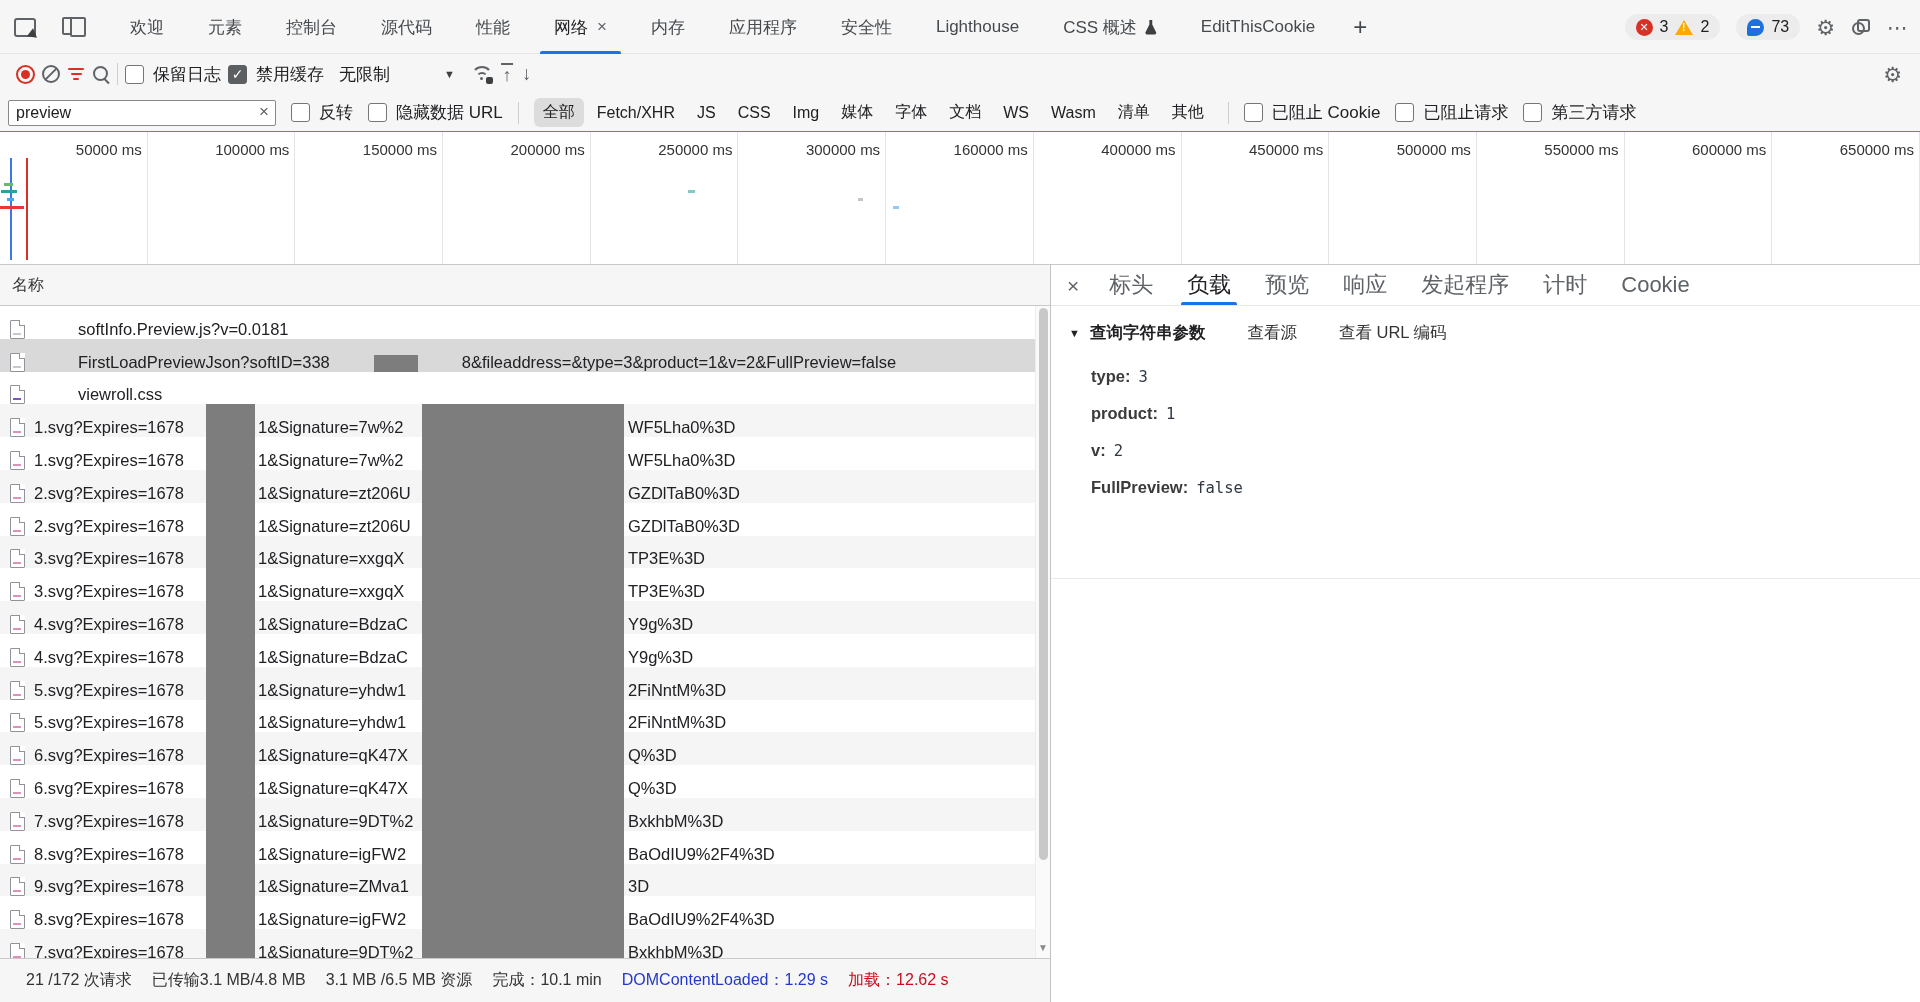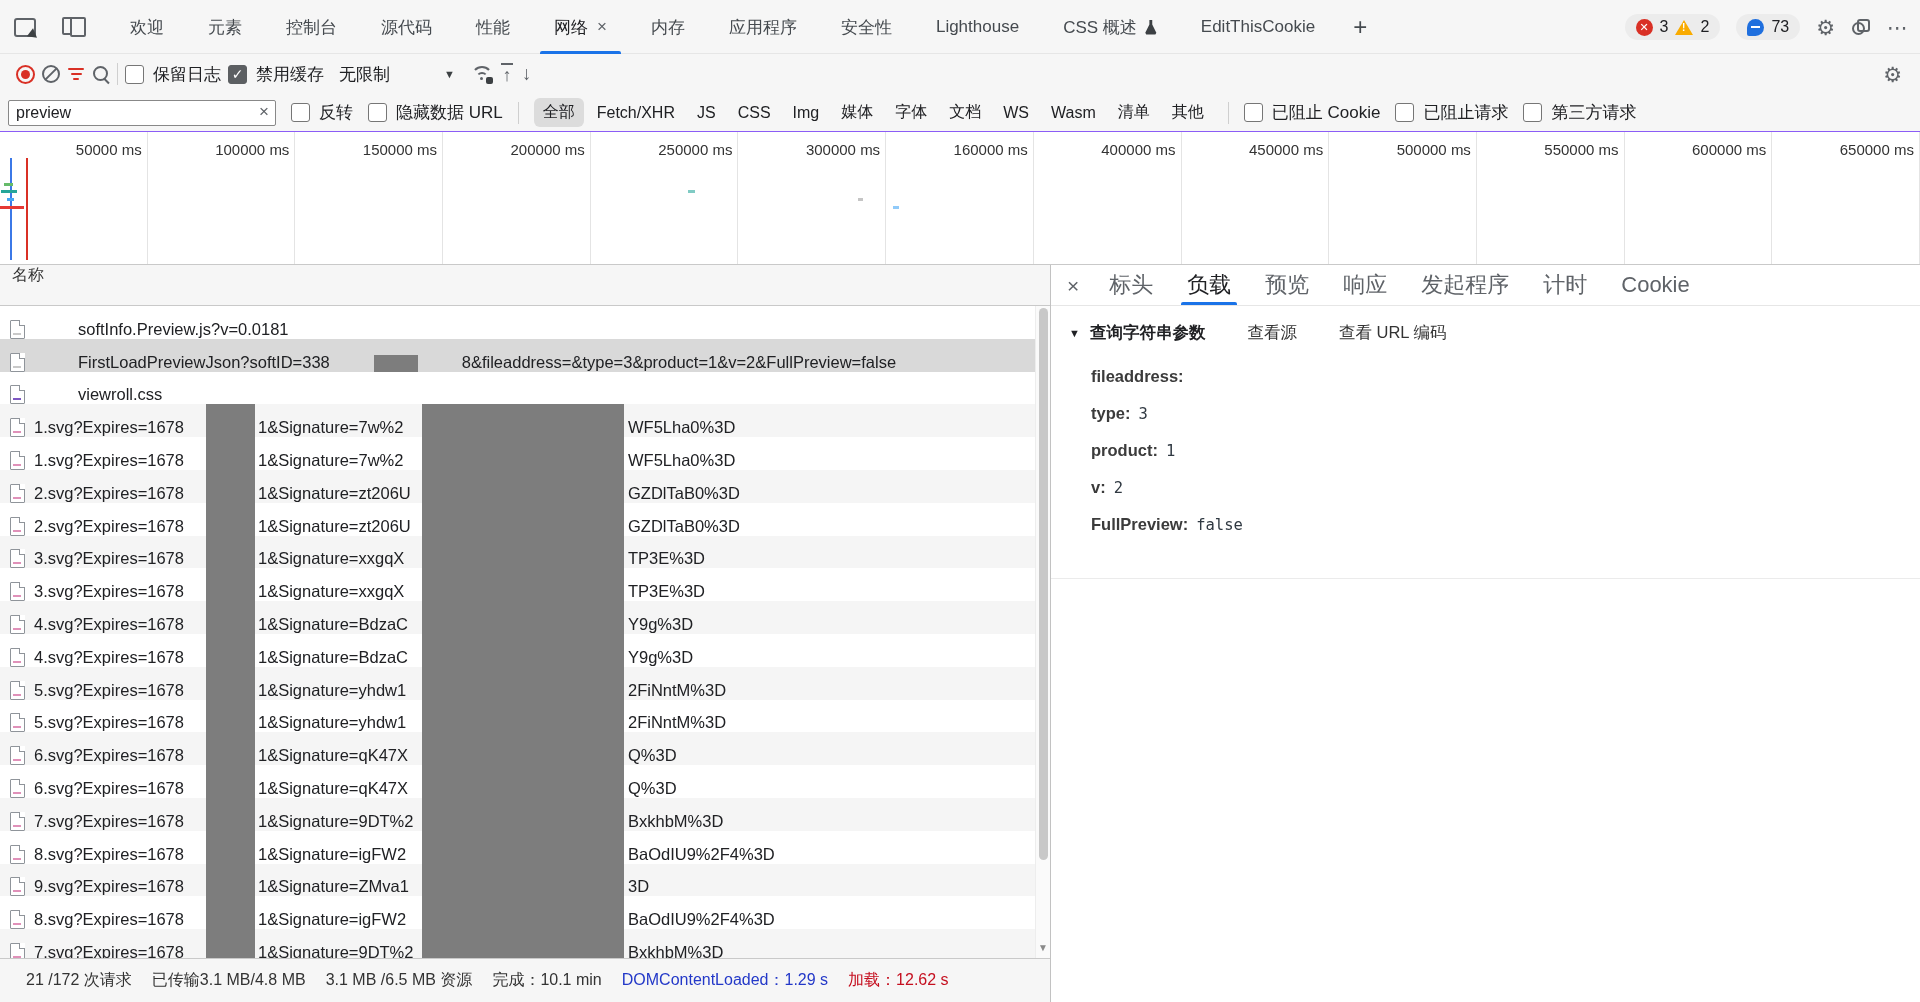--- a/index.html
+++ b/index.html
@@ -74,21 +74,21 @@
   
   #timeline { position:absolute; left:0; top:132px; width:1920px; height:133px; background:#fff; border-bottom:1px solid #c9c9c9; }
   #ticks { display:flex; height:100%; }
   .tickcell { flex:1; border-right:1px solid #e4e4e4; font-size:15px; color:#333; text-align:right; padding:9px 5px 0 0; white-space:nowrap; overflow:hidden; }
   #marks { position:absolute; left:0; top:0; width:100%; height:100%; pointer-events:none; }
   .vline { position:absolute; top:26px; bottom:4px; width:2px; }
   .speck { position:absolute; }
 
   
   #left-pane { position:absolute; left:0; top:265px; width:1050px; height:693px; background:#fff; }
-  #table-head { height:41px; background:var(--bar-bg); border-bottom:1px solid #c9c9c9; display:flex; align-items:flex-start; padding-left:12px; font-size:16px; color:#333; }
+  #table-head { height:41px; background:var(--bar-bg); border-bottom:1px solid #c9c9c9; display:flex; align-items:center; padding-left:12px; font-size:16px; color:#333; }
   #rows { position:absolute; left:0; top:41px; right:0; bottom:0; overflow:hidden; }
   .row { height:32.8px; display:flex; align-items:flex-end; padding-left:10px; position:relative; font-size:16.5px; color:var(--text); white-space:nowrap; background:#fff;gap:44px; }
   .row.alt { background:var(--row-alt); }
   .row.selected { background:var(--row-selected); }
   .doc-icon { width:15px; height:19px; border:1px solid #8f949a; border-radius:1px; background:#fff; margin-right:9px; position:relative; flex:none; }
   .doc-icon::before { content:""; position:absolute; right:-1px; top:-1px; width:5px; height:5px; border-bottom:1px solid #8f949a; border-left:1px solid #8f949a; background:inherit; }
   .doc-icon::after { content:""; position:absolute; left:2px; bottom:3px; width:8px; height:2px; background:#c9c9c9; }
   .doc-icon.icon-css::after { background:#7e57c2; }
   .doc-icon.icon-svg::after { background:#e091b9; }
   .seg1 { position:absolute; left:34px; }
@@ -450,24 +450,20 @@
       </div>
   </div>
   <div id="qs-header">
     <span class="tri">▼</span>
     <span class="qs-title">查询字符串参数</span>
     <span class="qs-link">查看源</span>
     <span class="qs-link">查看 URL 编码</span>
   </div>
   <div id="params">
       <div class="param-row">
-        <span class="pkey">fileaddress:</span>
-        <span class="pval"></span>
-      </div>
-      <div class="param-row">
         <span class="pkey">type:</span>
         <span class="pval">3</span>
       </div>
       <div class="param-row">
         <span class="pkey">product:</span>
         <span class="pval">1</span>
       </div>
       <div class="param-row">
         <span class="pkey">v:</span>
         <span class="pval">2</span>

